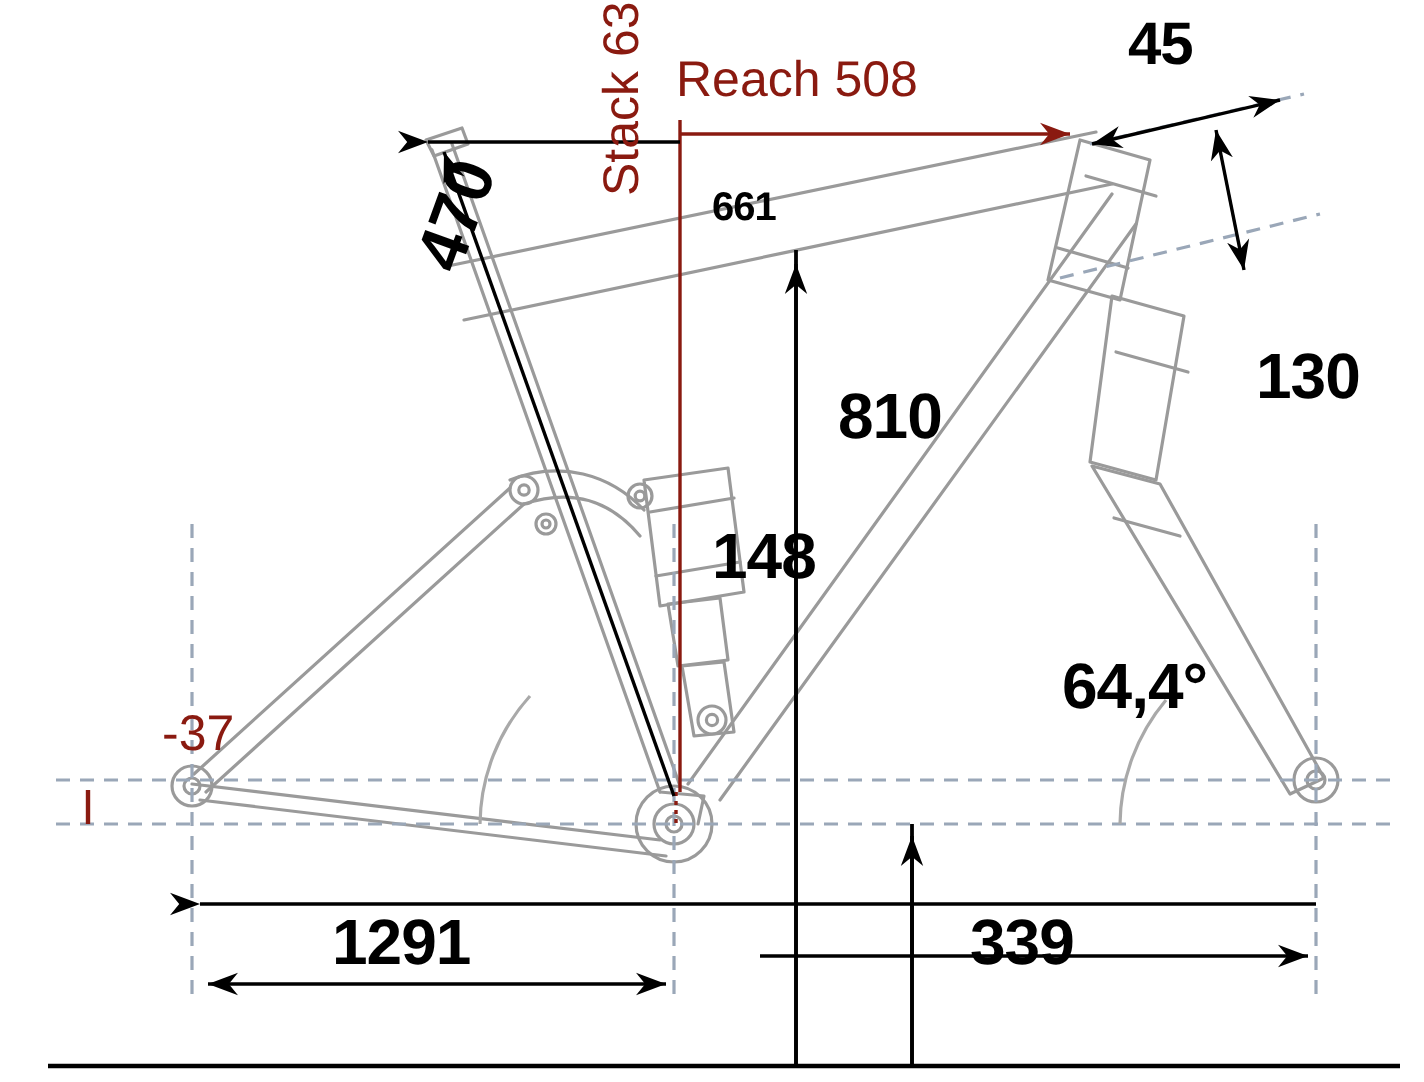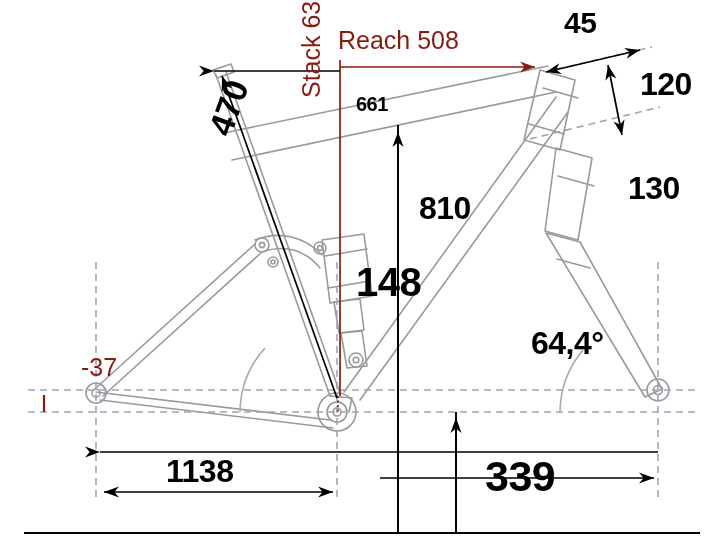--- a/index.html
+++ b/index.html
@@ -187,31 +187,30 @@
   <div class="lbl lbl-red" style="left:338px; top:28px; font-size:25px;">Reach 508</div>
 
   <div class="lbl lbl-red" style="left:299px; top:98px; font-size:25px; transform-origin:0 0; transform:rotate(-90deg);">Stack 638</div>
 
   <div class="lbl lbl-black" style="left:203px; top:128px; font-size:34px; transform-origin:0 0; transform:rotate(-70deg);">470</div>
 
   <div class="lbl lbl-black" style="left:356px; top:94px; font-size:20px;">661</div>
 
   <div class="lbl lbl-black" style="left:419px; top:192px; font-size:32px;text-align:right;">810</div>
 
-  <div class="lbl lbl-black" style="left:356px; top:262px; font-size:40px;">148</div>
+  <div class="lbl lbl-black" style="left:356px; top:262px; font-size:32px;">148</div>
 
   <div class="lbl lbl-black" style="left:564px; top:8px; font-size:30px;">45</div>
 
-  <div class="lbl lbl-black" style="left:640px; top:68px; font-size:32px;">120</div>
 
   <div class="lbl lbl-black" style="left:628px; top:172px; font-size:32px;">130</div>
 
 
   <div class="lbl lbl-black" style="left:531px; top:327px; font-size:32px;">64,4°</div>
 
   <div class="lbl lbl-red" style="left:45px; top:355px; font-size:25px;margin-left:36px;">-37</div>
 
-  <div class="lbl lbl-black" style="left:166px; top:455px; font-size:32px;">1138</div>
-
-
-  <div class="lbl lbl-black" style="left:485px; top:455px; font-size:43px;">339</div>
+  <div class="lbl lbl-black" style="left:166px; top:455px; font-size:32px;">1291</div>
+
+
+  <div class="lbl lbl-black" style="left:485px; top:455px; font-size:32px;">339</div>
 
 </div>
 
 </body></html>

